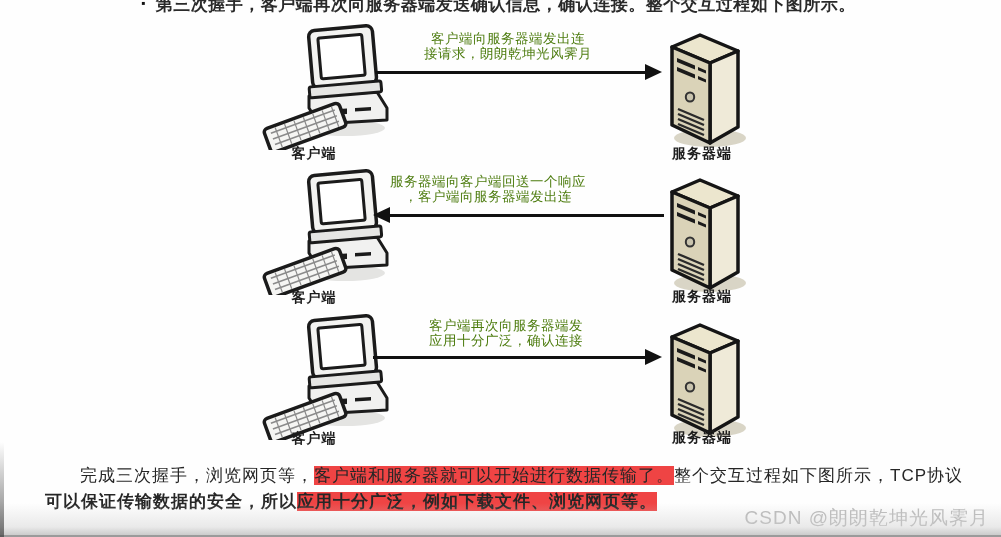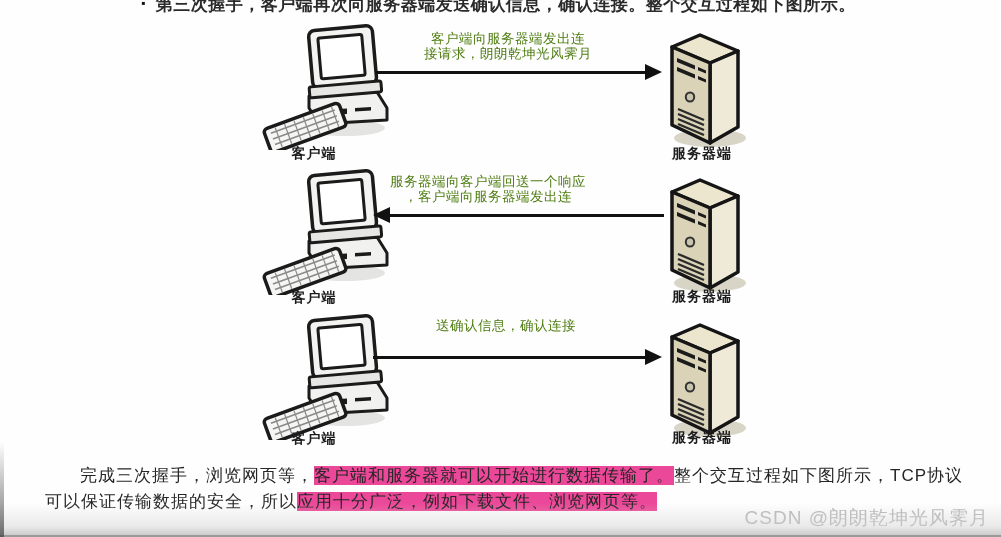--- a/index.html
+++ b/index.html
@@ -21,22 +21,22 @@
   .arrow{position:absolute;height:3px;background:#111;}
   .arrow::after{content:'';position:absolute;top:-7px;width:0;height:0;
     border-top:8px solid transparent;border-bottom:8px solid transparent;}
   .arrow.right::after{right:-15px;border-left:17px solid #111;}
   .arrow.left::after{left:-15px;border-right:17px solid #111;}
 
   
   .para{position:absolute;left:45px;top:463px;width:940px;font-size:17px;
     color:#262626;letter-spacing:1px;line-height:26px;}
   .para .l1{text-indent:35px;white-space:nowrap;}
-  .para .l2{white-space:nowrap;}
-  .hl{background:#ec4899;text-align:center;}
+  .para .l2{white-space:nowrap;font-weight:bold;}
+  .hl{background:#ef4444;text-align:center;}
 
   
   .watermark{position:absolute;right:12px;bottom:6px;font-size:19px;color:#b9b9b9;letter-spacing:1px;}
 
   
   .bottom-fade{position:absolute;left:0;bottom:0;width:100%;height:34px;pointer-events:none;
     background:linear-gradient(to bottom,rgba(210,210,210,0) 0%,rgba(208,208,208,.45) 70%,rgba(165,165,165,.65) 100%);}
   .bottom-edge{position:absolute;left:0;bottom:0;width:100%;height:2px;background:#8f8f8f;opacity:.8;}
   .left-smudge{position:absolute;left:0;bottom:0;width:4px;height:95px;
     background:linear-gradient(to bottom,rgba(90,90,90,0),rgba(70,70,70,.75));}
@@ -136,21 +136,22 @@
     </g>
     <g transform="rotate(-20 48 108)">
       <rect x="10" y="96" width="80" height="25" rx="4" fill="#f5f5f3" stroke="#1b1b1b" stroke-width="3.5"></rect>
       <path d="M16 102 h68 M16 108 h68 M16 114 h68" stroke="#8a8a8a" stroke-width="1.6" fill="none"></path>
       <path d="M22 98 v21 M32 98 v21 M42 98 v21 M52 98 v21 M62 98 v21 M72 98 v21 M82 98 v21" stroke="#8a8a8a" stroke-width="1.2" fill="none"></path>
     </g>
   </svg>
   <div class="device-label" style="left:254px;top:430px;">客户端</div>
 
   <div class="msg" style="left:506px;top:318px;">
-    <div>送确认信息，确认连接</div>
+    <div>客户端再次向服务器端发</div>
+    <div>应用十分广泛，确认连接</div>
   </div>
   <div class="arrow right" style="left:373px;top:356px;width:274px;"></div>
 
   <svg class="icon-server" style="left:652px;top:315px;" viewBox="0 0 100 125" aria-hidden="true">
     <ellipse cx="58" cy="113" rx="36" ry="9" fill="#d9d5c6"></ellipse>
     <path d="M20 22 L48 10 L86 26 L58 38 Z" fill="#ece6ce" stroke="#151515" stroke-width="3.5" stroke-linejoin="round"></path>
     <path d="M58 38 L86 26 L86 102 L58 118 Z" fill="#efead8" stroke="#151515" stroke-width="3.5" stroke-linejoin="round"></path>
     <path d="M20 22 L58 38 L58 118 L20 100 Z" fill="#dad3b8" stroke="#151515" stroke-width="3.5" stroke-linejoin="round"></path>
     <path d="M25 33 L43 40.5 L43 44.5 L25 37 Z" fill="#1b1b1b"></path>
     <path d="M46 42 L54 45.4 L54 48.6 L46 45.2 Z" fill="#1b1b1b"></path>

